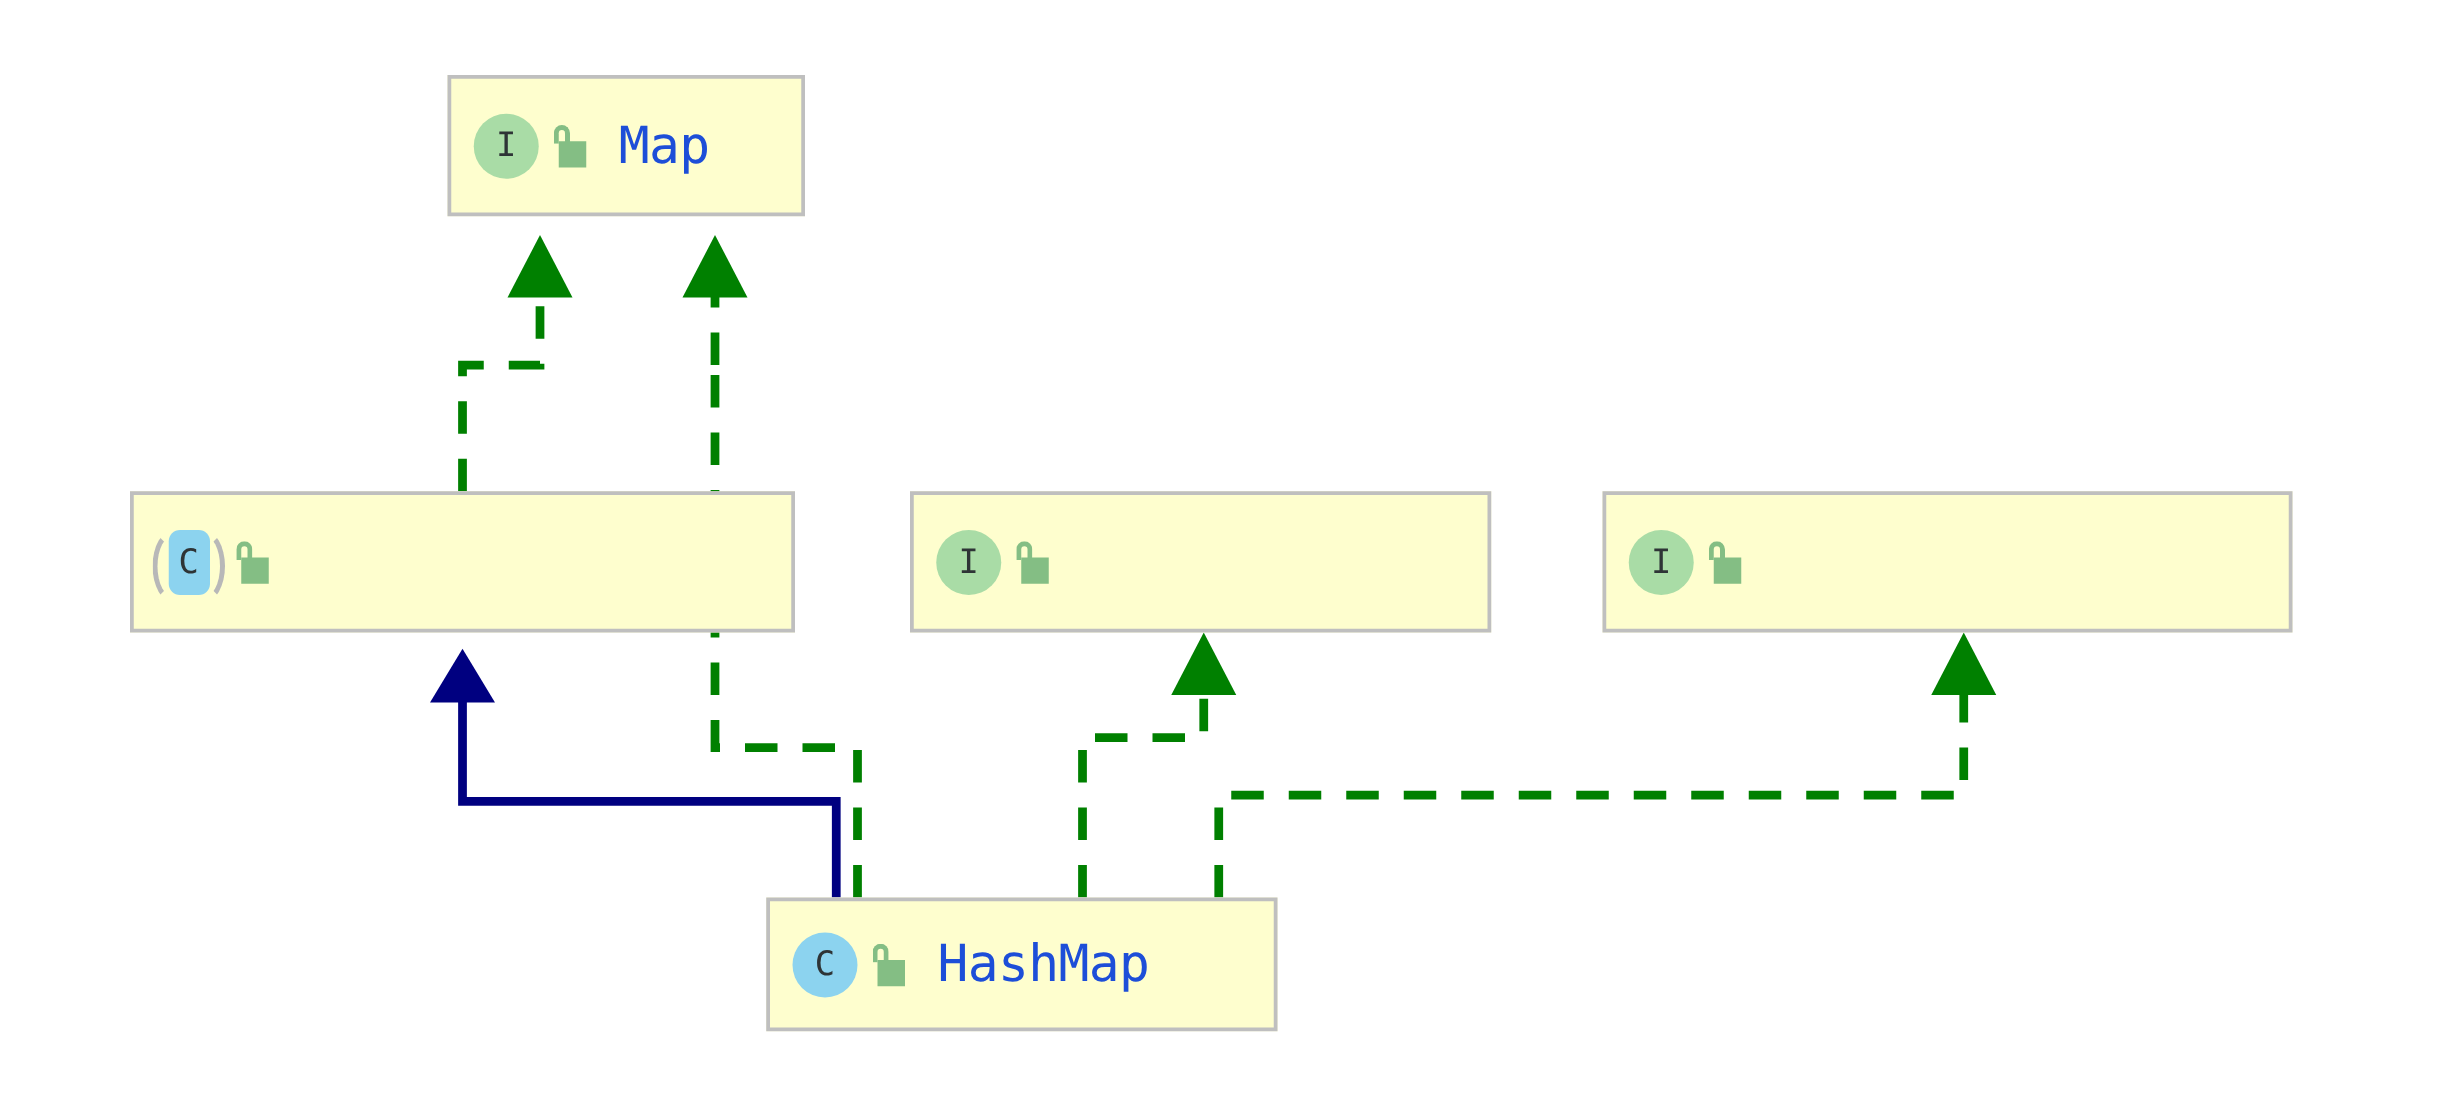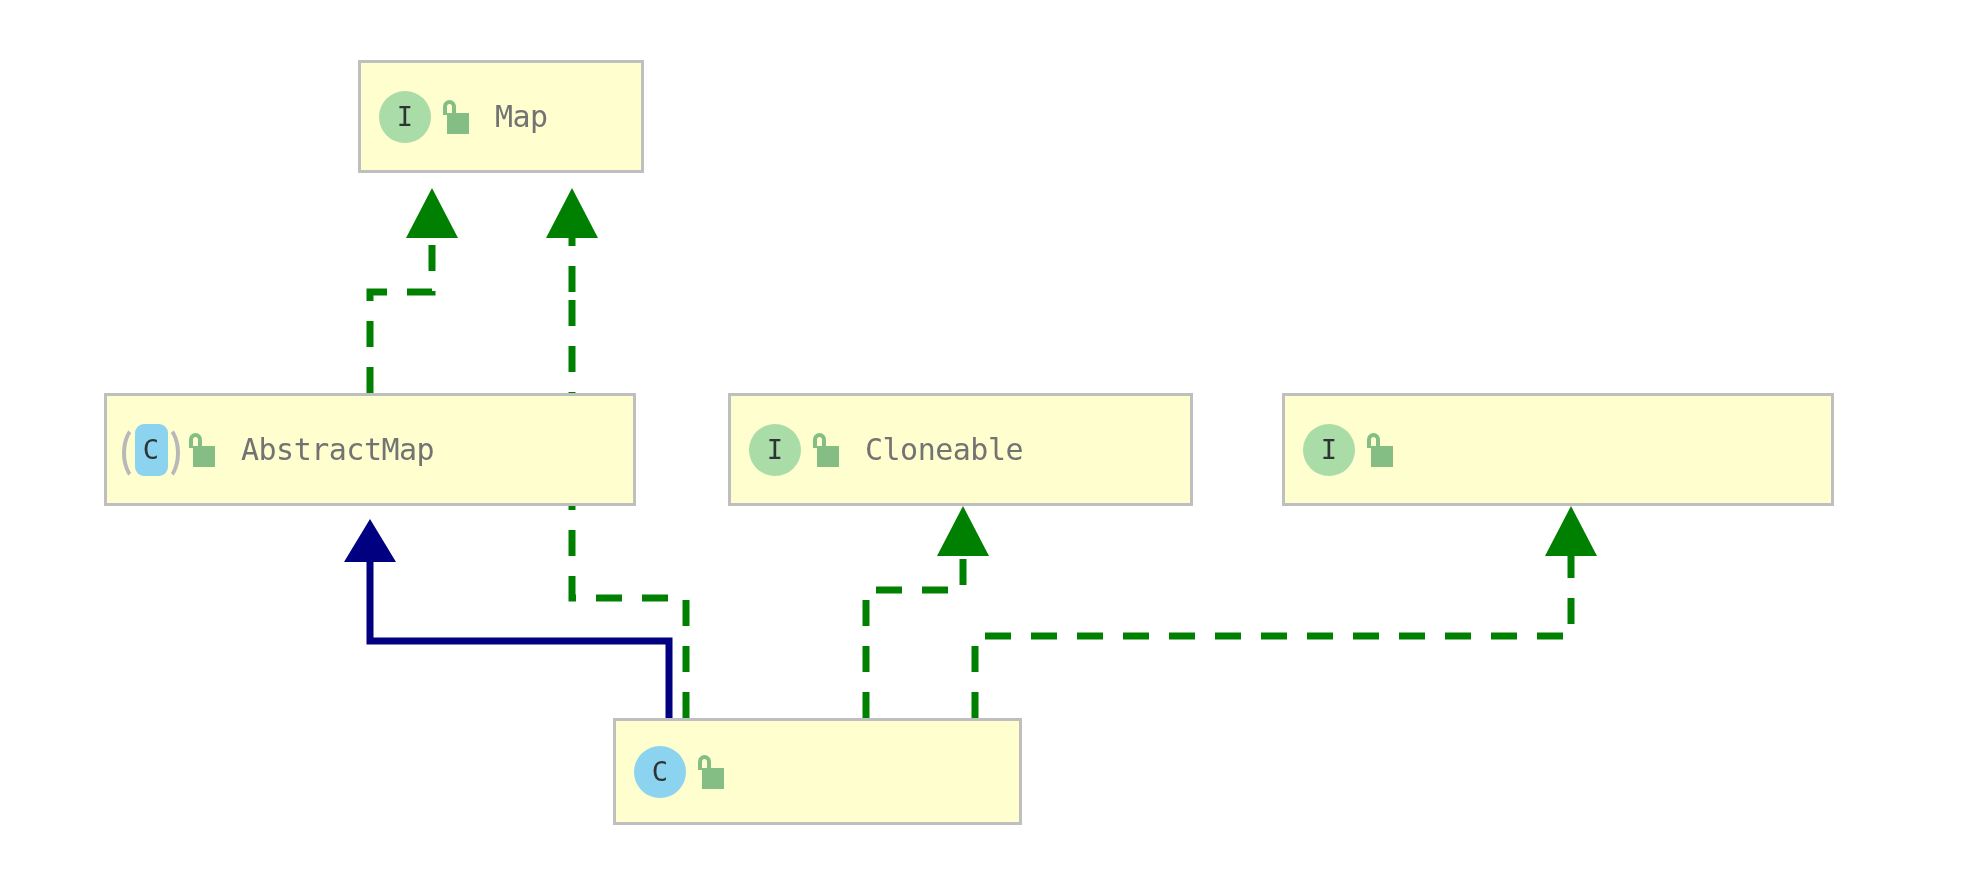--- a/index.html
+++ b/index.html
@@ -127,22 +127,22 @@
   .lock-icon .lock-body {
     position: absolute;
     left: 4px;
     top: 13px;
     width: 22px;
     height: 21px;
     background: #84BE84;
   }
   .node-label {
     font-family: "DejaVu Sans Mono", monospace;
-    font-size: 30px;
-    color: #737373;
+    font-size: 41px;
+    color: #1d4ed8;
     line-height: 1;
     letter-spacing: -0.5px;
   }
 </style>
 </head>
 <body>
 
 <div id="diagram-root">
 
   <svg id="edge-layer" viewBox="0 0 1966 880" width="1966" height="880" xmlns="http://www.w3.org/2000/svg">
@@ -190,47 +190,46 @@
       <span class="abstract-mark">
         <span class="abs-arc left"></span>
         <span class="abs-arc right"></span>
         <span class="abs-body">C</span>
       </span>
     </span>
     <span class="lock-icon">
       <span class="shackle"></span>
         <span class="lock-body"></span>
     </span>
-    <span class="node-label">AbstractMap</span>
   </div>
 
   <div class="uml-node" style="left:728px; top:393px; width:465px; height:113px;">
     <span class="node-stereotype">
       <span class="stereo-circle interface-mark">I</span>
     </span>
     <span class="lock-icon">
       <span class="shackle"></span>
         <span class="lock-body"></span>
     </span>
-    <span class="node-label">Cloneable</span>
   </div>
 
   <div class="uml-node" style="left:1282px; top:393px; width:552px; height:113px;">
     <span class="node-stereotype">
       <span class="stereo-circle interface-mark">I</span>
     </span>
     <span class="lock-icon">
       <span class="shackle"></span>
         <span class="lock-body"></span>
     </span>
   </div>
 
   <div class="uml-node" style="left:613px; top:718px; width:409px; height:107px;">
     <span class="node-stereotype">
       <span class="stereo-circle class-mark">C</span>
     </span>
     <span class="lock-icon">
       <span class="shackle"></span>
         <span class="lock-body"></span>
     </span>
+    <span class="node-label">HashMap</span>
   </div>
 
 </div>
 
 </body></html>

